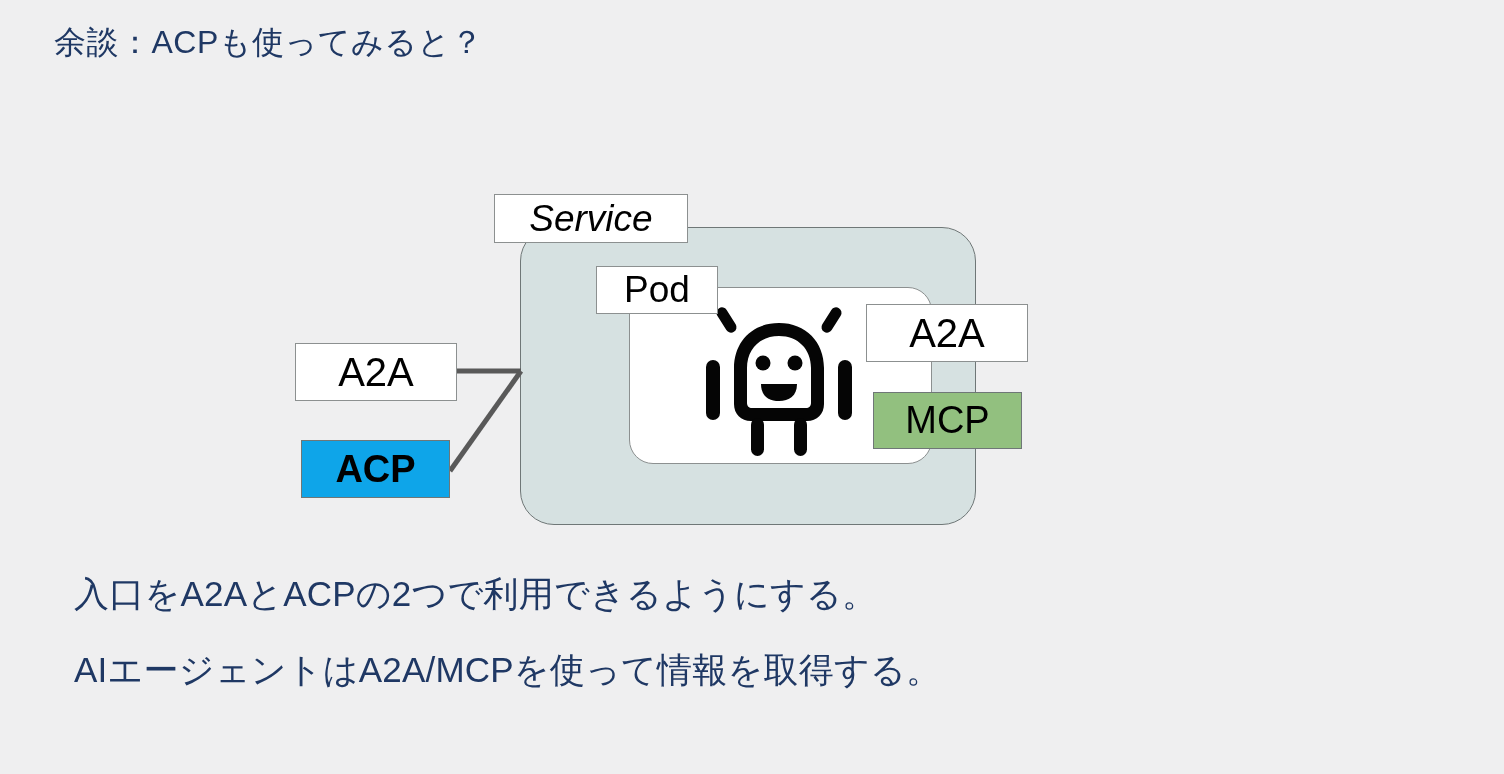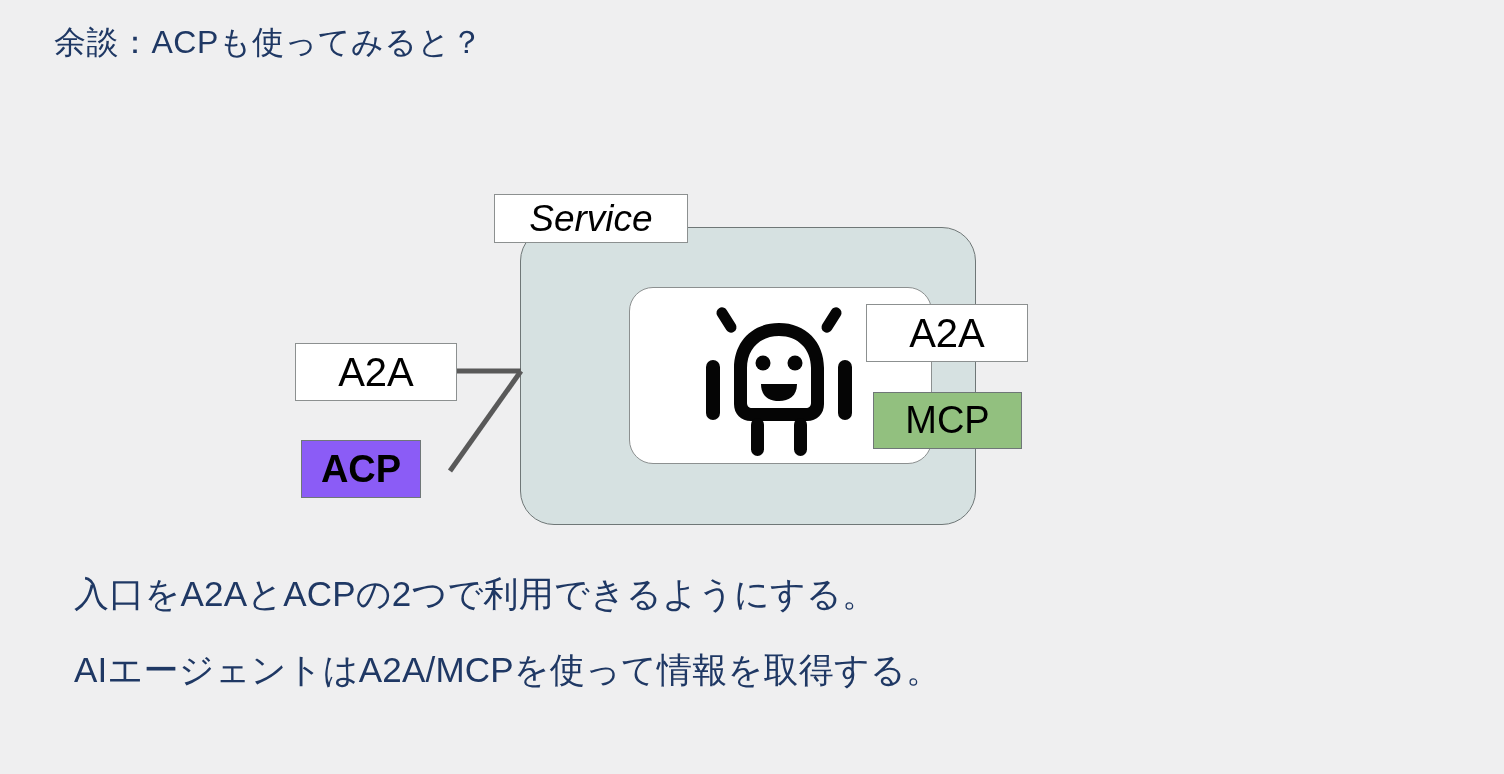--- a/index.html
+++ b/index.html
@@ -118,25 +118,25 @@
     height: 57px;
     font-size: 38px;
     font-weight: normal;
     background: #92c07f;
     border-color: #6f7777;
   }
 
   #chip-acp {
     left: 301px;
     top: 440px;
-    width: 120px;
+    width: 149px;
     height: 58px;
     font-size: 38px;
     font-weight: bold;
-    background: #8b5cf6;
+    background: #0ea5e9;
     border-color: #6f7777;
   }
 
   
   #connectors {
     position: absolute;
     left: 0;
     top: 0;
     width: 1504px;
     height: 774px;
@@ -223,20 +223,21 @@
 
   <svg id="connectors">
 
     <line x1="457" y1="371" x2="521" y2="371" stroke="#595959" stroke-width="5" stroke-linecap="butt"></line>
 
     <line x1="450" y1="471" x2="521" y2="371" stroke="#595959" stroke-width="5" stroke-linecap="butt"></line>
   </svg>
 
   <div class="chip" id="chip-service">Service</div>
 
+  <div class="chip" id="chip-pod">Pod</div>
 
   <div class="chip" id="chip-a2a-right">A2A</div>
 
   <div class="chip" id="chip-mcp">MCP</div>
 
   <div class="chip" id="chip-a2a-left">A2A</div>
 
   <div class="chip" id="chip-acp">ACP</div>
 </div>
 

